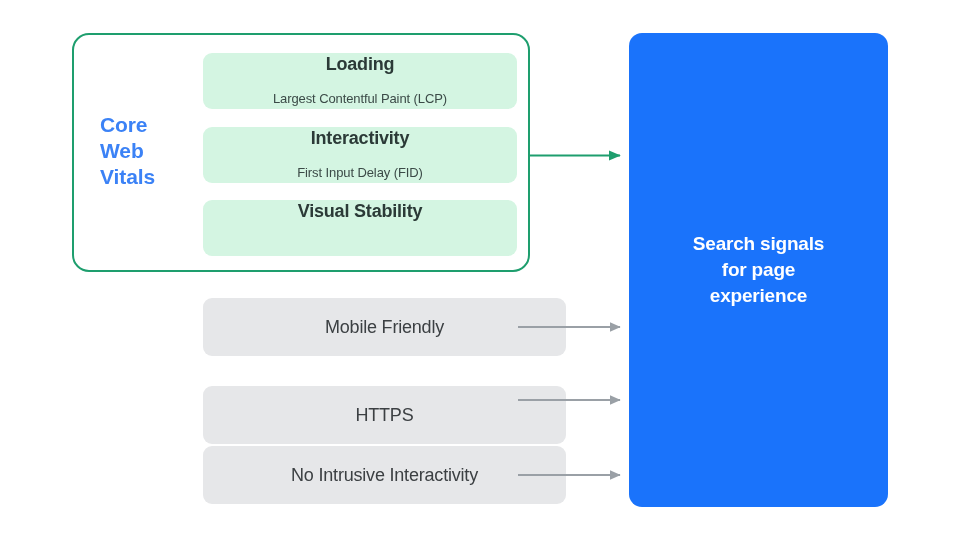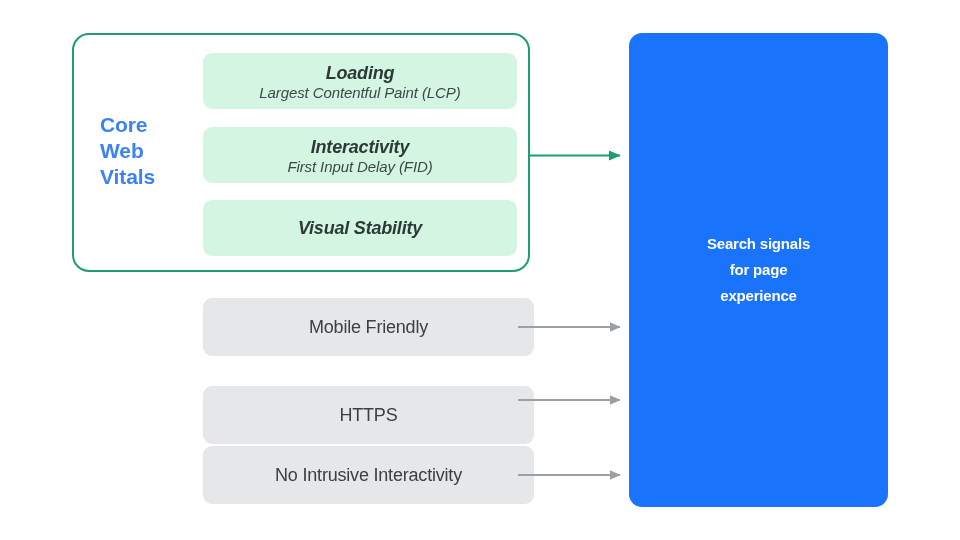--- a/index.html
+++ b/index.html
@@ -55,48 +55,46 @@
     position: absolute;
     left: 203px;
     width: 314px;
     height: 56px;
     background: #D4F5E2;
     border-radius: 9px;
     box-sizing: border-box;
     display: flex;
     flex-direction: column;
     align-items: center;
-    justify-content: center;
-    font-style: italic;
   }
   .vital-card.c1 { top: 53px; }
   .vital-card.c2 { top: 127px; }
   .vital-card.c3 { top: 200px; }
 
   .vital-title {
     color: #2B3A37;
     font-size: 18px;
     font-weight: bold;
     line-height: 22px;
     letter-spacing: -0.2px;
   }
   .vital-sub {
     color: #3B4A47;
-    font-size: 15px;
+    font-size: 13px;
     font-weight: normal;
     line-height: 15px;
     letter-spacing: -0.1px;
-    margin-top: 1px;
+    margin-top: 16px;
   }
 
   
   .factor-box {
     position: absolute;
     left: 203px;
-    width: 331px;
+    width: 363px;
     height: 58px;
     background: #E6E7E9;
     border-radius: 9px;
     display: flex;
     align-items: center;
     justify-content: center;
     box-sizing: border-box;
   }
   .factor-box.f1 { top: 298px; }
   .factor-box.f2 { top: 371px; margin-top: 15px; }
@@ -118,21 +116,21 @@
     width: 259px;
     height: 474px;
     background: #1A73FB;
     border-radius: 13px;
     display: flex;
     align-items: center;
     justify-content: center;
   }
   .blue-panel-text {
     color: #ffffff;
-    font-size: 15px;
+    font-size: 19px;
     font-weight: bold;
     line-height: 26px;
     text-align: center;
     letter-spacing: -0.2px;
     padding: 0 18px;
     white-space: pre-line;
   }
 
   
   .arrow-layer {

